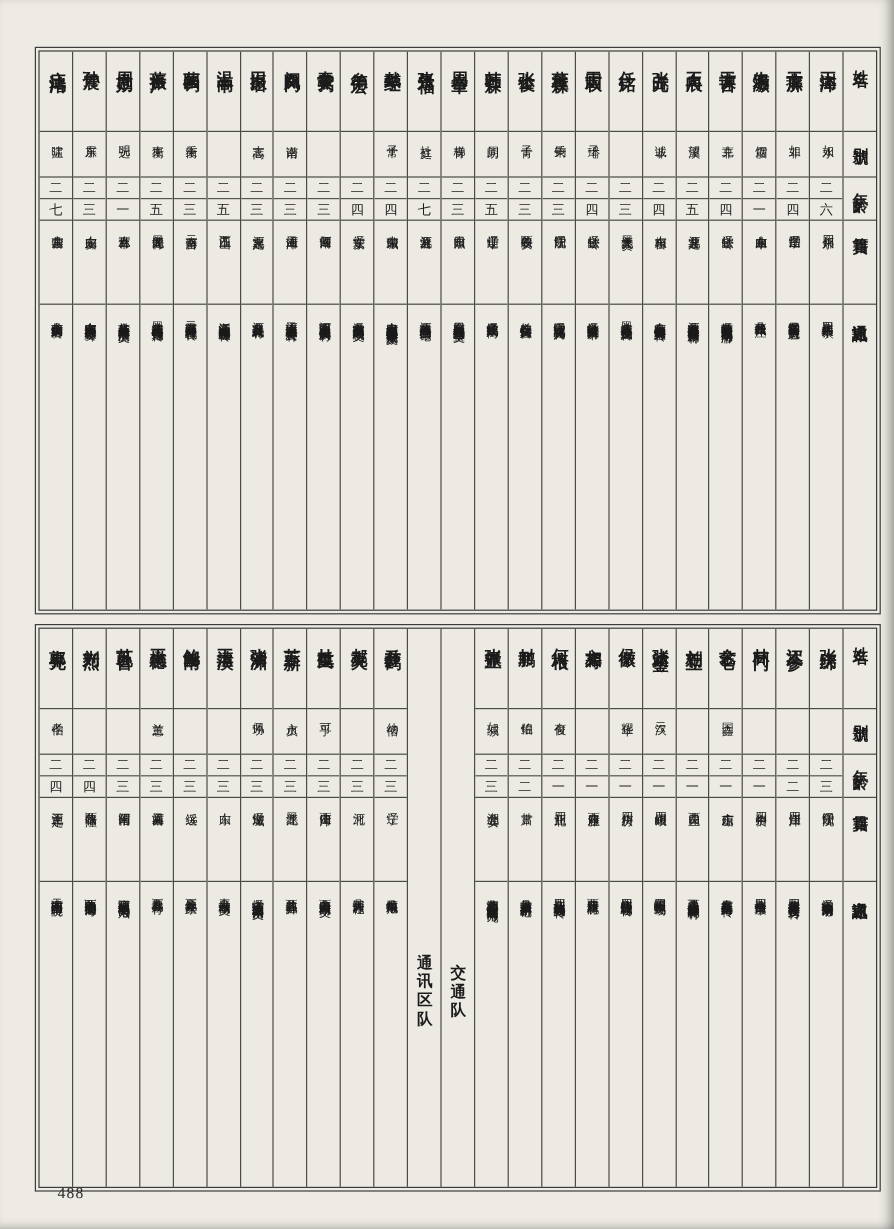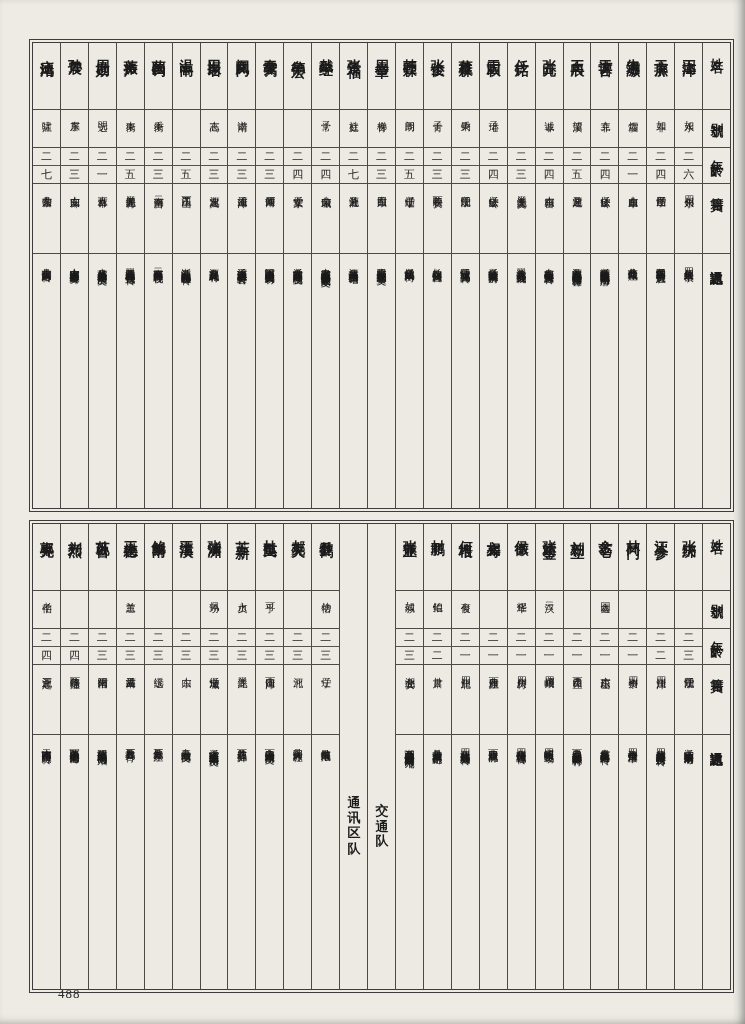--- a/index.html
+++ b/index.html
@@ -78,21 +78,21 @@
   
   .unit-col{justify-content:center;}
   .unit-label{
     writing-mode:vertical-rl;text-orientation:upright;
     font-size:13px;font-weight:bold;
     letter-spacing:16px;
     padding-top:118px;
     margin:0 auto;
   }
   .page-number{
-    position:absolute;left:58px;bottom:22px;
+    position:absolute;left:48px;bottom:22px;
     font-size:13px;letter-spacing:1px;color:#2c2c2c;
   }
 </style>
 </head>
 <body>
 
 <div class="page">
   <div class="tables">
     <div class="table" id="table-top">
         <div class="col">

